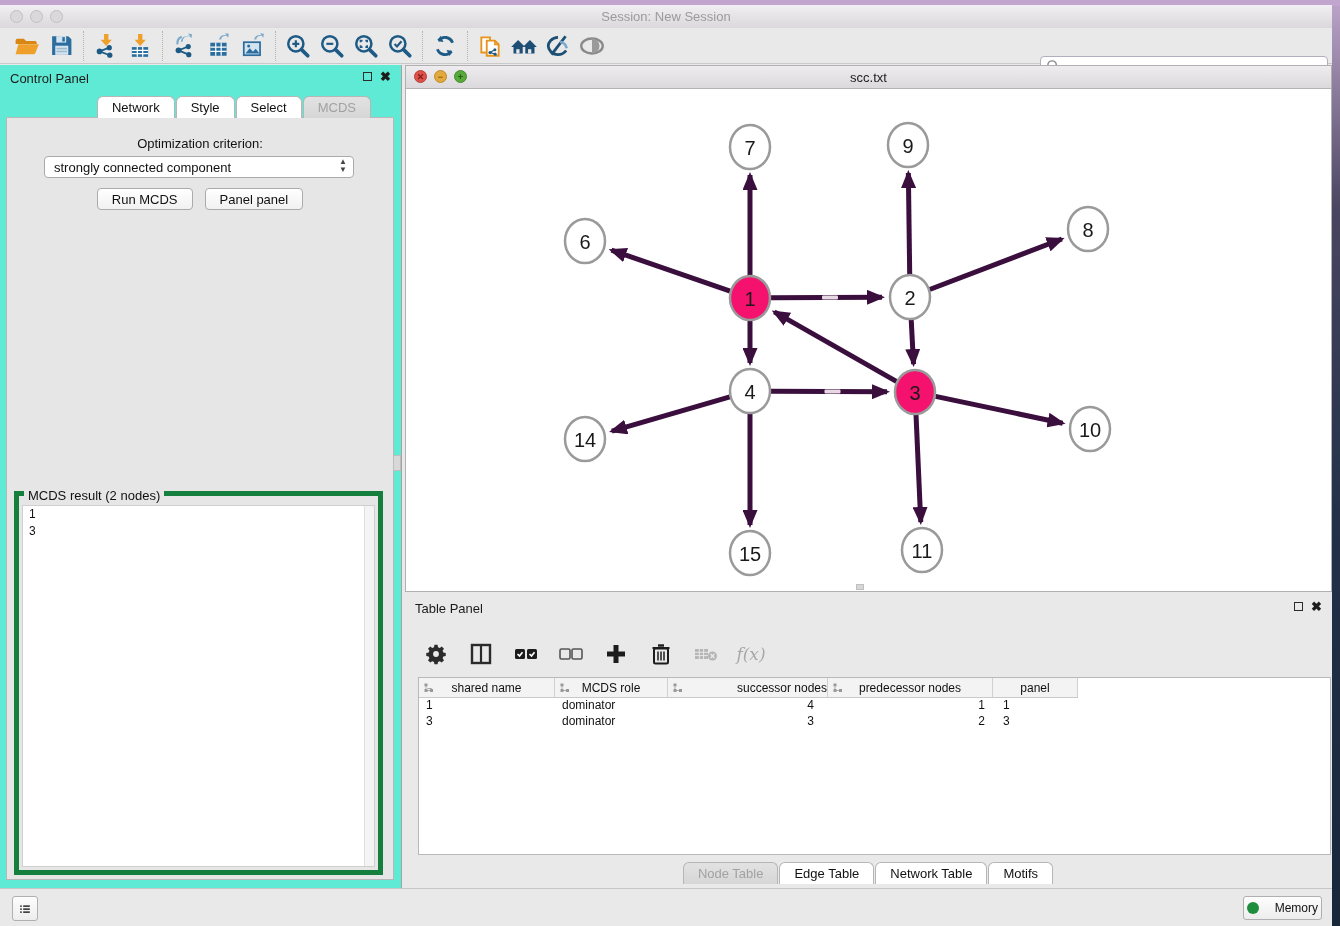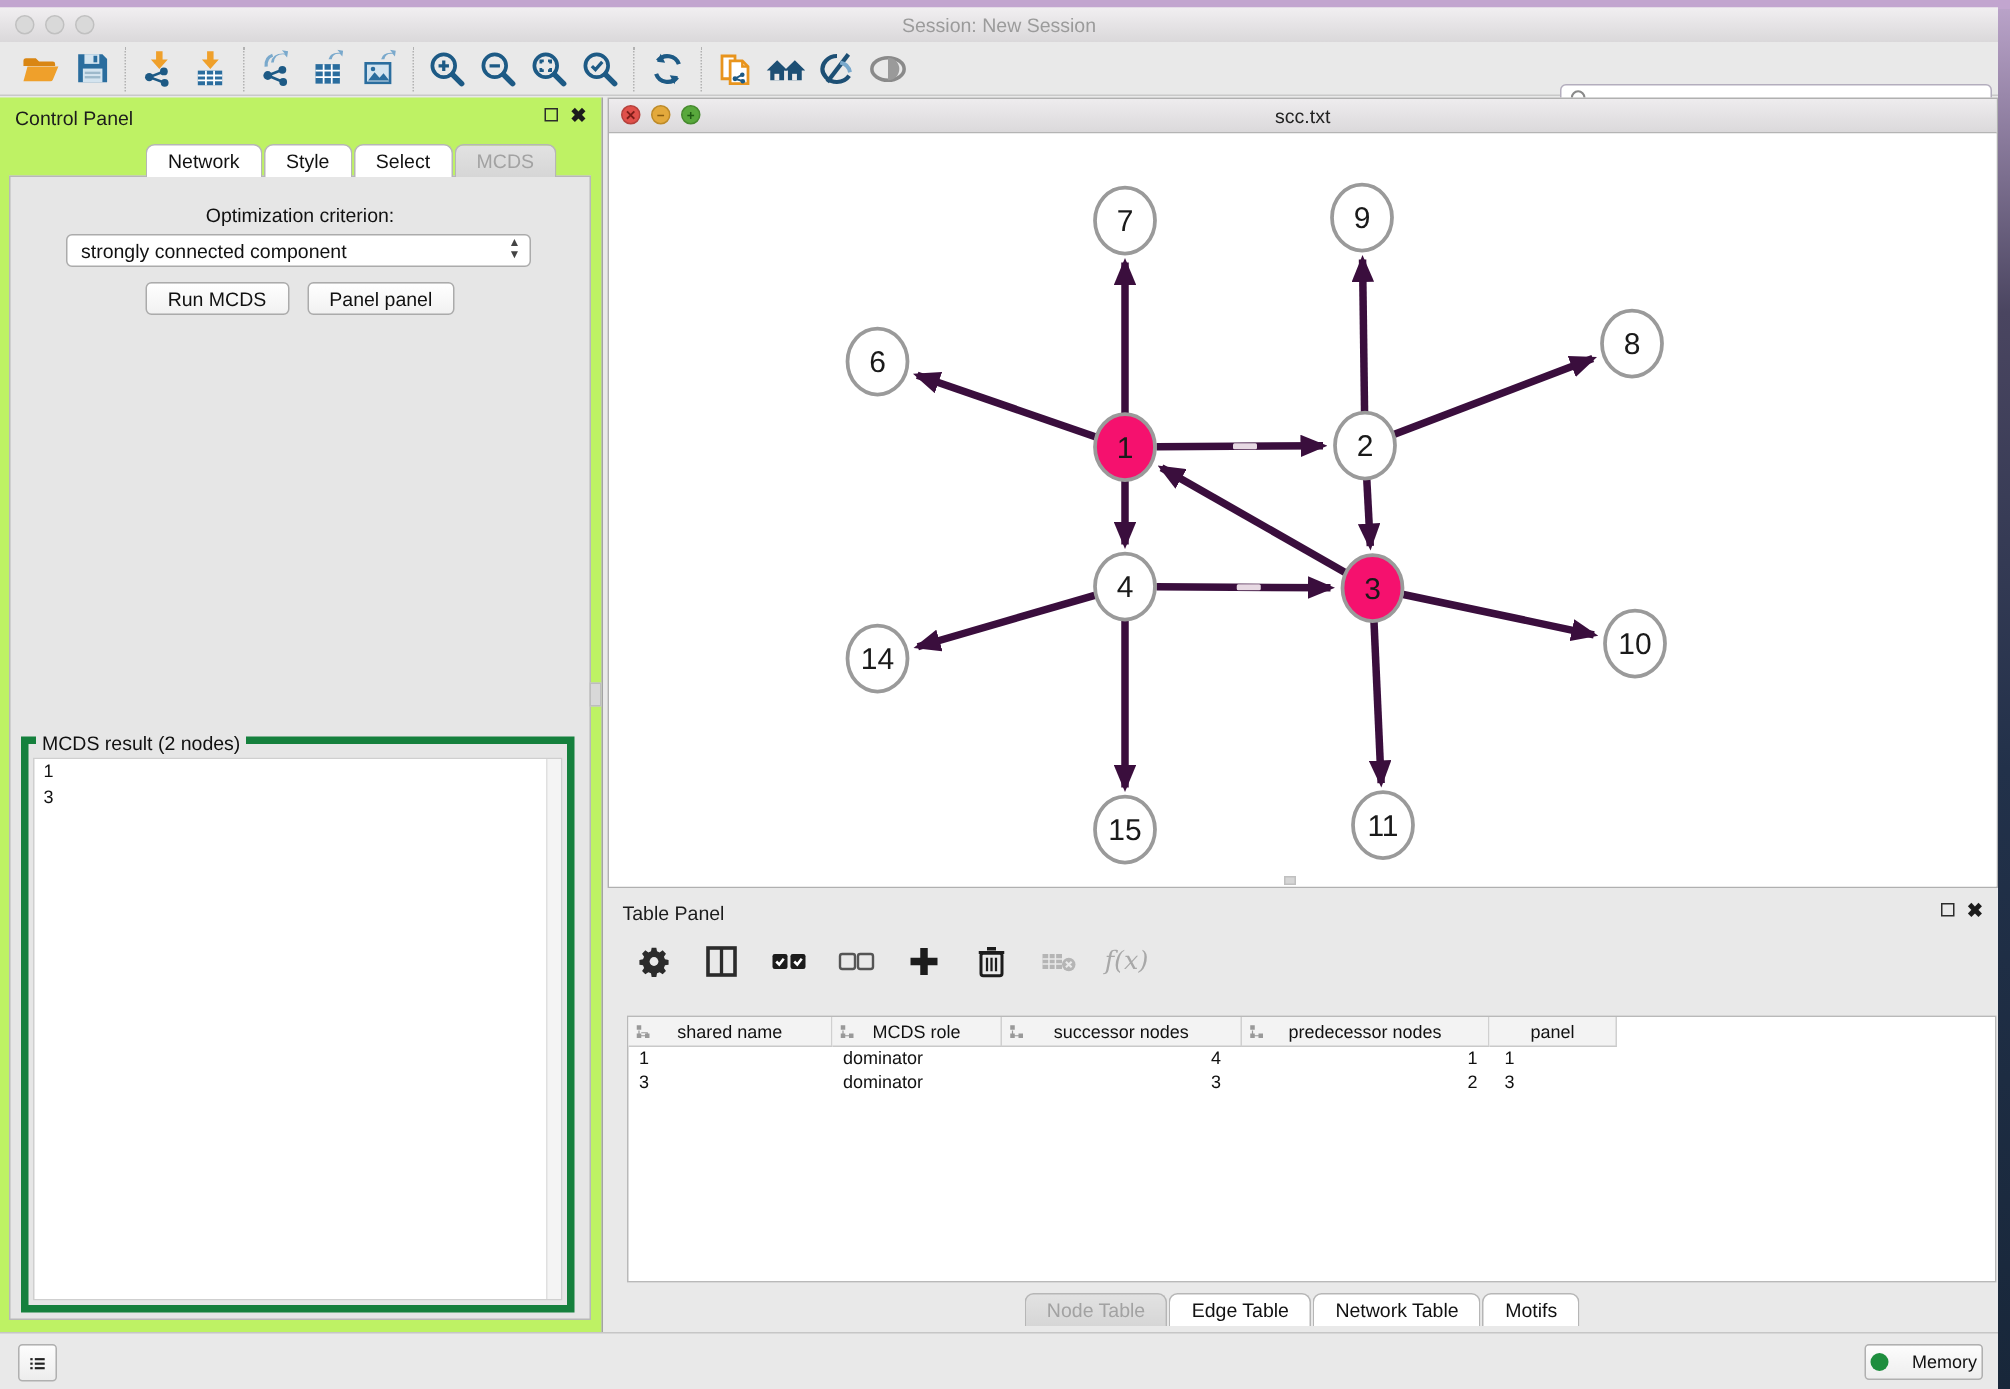--- a/index.html
+++ b/index.html
@@ -22,21 +22,21 @@
   .toolbar{position:absolute;left:0;top:23px;width:100%;height:36px;background:#e9e9e9;
        border-bottom:1px solid #c9c9c9;display:flex;align-items:center;padding-left:10px;box-sizing:border-box;}
   .tbtn{width:34px;height:30px;display:flex;align-items:center;justify-content:center;
        background:none;border:none;padding:0;cursor:default;}
   .tsep{height:30px;border-left:1px dotted #b2b2b2;margin:0 5px;}
   .searchbox{position:absolute;left:1040px;top:28px;width:288px;height:21px;background:#fff;
        border:1px solid #b3adbd;border-radius:4px;display:flex;align-items:center;padding-left:5px;box-sizing:border-box;}
   .searchbox input{border:none;outline:none;flex:1;font-size:12px;background:transparent;height:16px;}
 
   
-  .control-panel{position:absolute;left:0;top:60px;width:401px;height:823px;background:#bef264;}
+  .control-panel{position:absolute;left:0;top:60px;width:401px;height:823px;background:#5eead4;}
   .v-divider{position:absolute;left:401px;top:60px;width:1px;height:823px;background:#a3a3a3;}
   .v-handle{position:absolute;left:393px;top:450px;width:8px;height:16px;background:#d8d8d8;
        border:1px solid #bdbdbd;box-sizing:border-box;}
   .panel-head{position:absolute;left:0;top:0;width:100%;height:26px;}
   .panel-title{position:absolute;left:10px;top:6px;font-size:13px;color:#1c1c1c;}
   .ph-icons{position:absolute;right:10px;top:6px;display:flex;gap:8px;align-items:center;}
   .float-ico{width:9px;height:9px;border:1.6px solid #2c2c2c;box-sizing:border-box;display:inline-block;}
   .close-ico{font-size:13px;font-weight:bold;color:#1c1c1c;line-height:11px;}
 
   .cp-tabs{position:absolute;left:0;top:31px;width:100%;display:flex;justify-content:center;z-index:2;padding-left:34px;}
@@ -67,31 +67,31 @@
   .net-titlebar{position:absolute;left:0;top:0;width:100%;height:23px;
        background:linear-gradient(#eeecee,#dbd9db);border-bottom:1px solid #b4b4b4;box-sizing:border-box;}
   .light{position:absolute;top:4px;width:13px;height:13px;border-radius:50%;box-sizing:border-box;
        font-size:9px;line-height:13px;text-align:center;font-weight:bold;}
   .net-title{position:absolute;left:0;right:0;top:4px;text-align:center;font-size:13px;color:#222;}
   .net-canvas{position:absolute;left:0;top:23px;width:925px;height:502px;background:#fff;}
   .net-resize{position:absolute;left:450px;bottom:1px;width:8px;height:6px;background:#d6d6d6;border:1px solid #c0c0c0;box-sizing:border-box;}
 
   
   .table-panel{position:absolute;left:405px;top:590px;width:927px;height:293px;background:#e9e9e9;}
-  .tp-toolbar{position:absolute;left:16px;top:28px;height:36px;display:flex;align-items:center;gap:15px;justify-content:flex-end;}
+  .tp-toolbar{position:absolute;left:16px;top:41px;height:36px;display:flex;align-items:center;gap:15px;justify-content:flex-end;}
   .tp-btn{width:30px;height:30px;display:flex;align-items:center;justify-content:center;background:none;border:none;padding:0;}
   .fx{font-family:"DejaVu Serif",serif;font-style:italic;font-size:17px;color:#a8a8a8;}
   .tbl{position:absolute;left:13px;top:82px;width:913px;height:178px;background:#fff;border:1px solid #b9b9b9;box-sizing:border-box;}
   .tbl-head{display:flex;height:20px;}
   .th{position:relative;display:flex;align-items:center;justify-content:center;font-size:12px;color:#111;
       background:#f3f3f3;border-right:1px solid #d0d0d0;border-bottom:1px solid #c9c9c9;box-sizing:border-box;}
   .th .sorticon{position:absolute;left:5px;top:5px;}
   .tr{display:flex;height:16px;font-size:12px;color:#111;}
   .td{box-sizing:border-box;overflow:hidden;}
-  .c0{width:136px;} .c1{width:113px;} .c2{width:160px;} .c3{width:165px;} .c4{width:85px;}
+  .c0{width:136px;} .c1{width:113px;} .c2{width:160px;justify-content:flex-end;} .c3{width:165px;} .c4{width:85px;}
   .td.c0{padding-left:7px;} .td.c1{padding-left:7px;}
   .td.c2{text-align:right;padding-right:14px;} .td.c3{text-align:right;padding-right:8px;}
   .td.c4{padding-left:10px;}
   .tp-tabs{position:absolute;left:0;right:0;top:267px;display:flex;justify-content:center;}
 
   
   .statusbar{position:absolute;left:0;top:883px;width:100%;height:38px;background:#e9e9e9;border-top:1px solid #c6c6c6;box-sizing:border-box;}
   .sb-left{position:absolute;left:12px;top:7px;width:26px;height:25px;background:linear-gradient(#fdfdfd,#ededed);
        border:1px solid #b0b0b0;border-radius:3px;display:flex;align-items:center;justify-content:center;}
   .memory-btn{position:absolute;right:10px;top:7px;height:24px;background:linear-gradient(#fdfdfd,#ededed);

